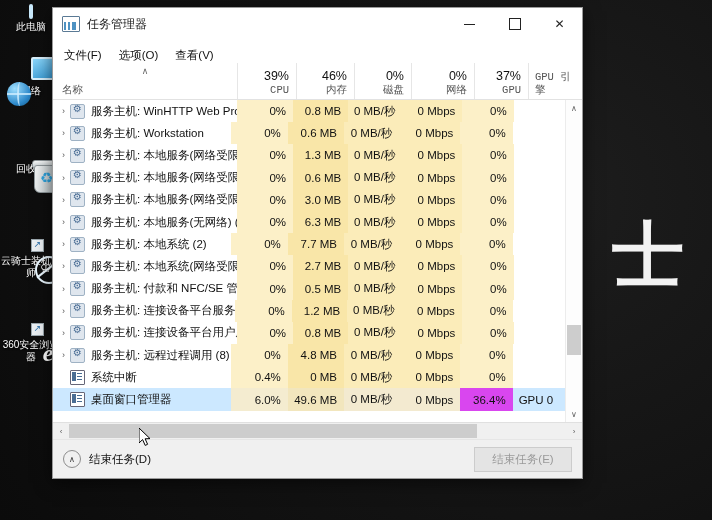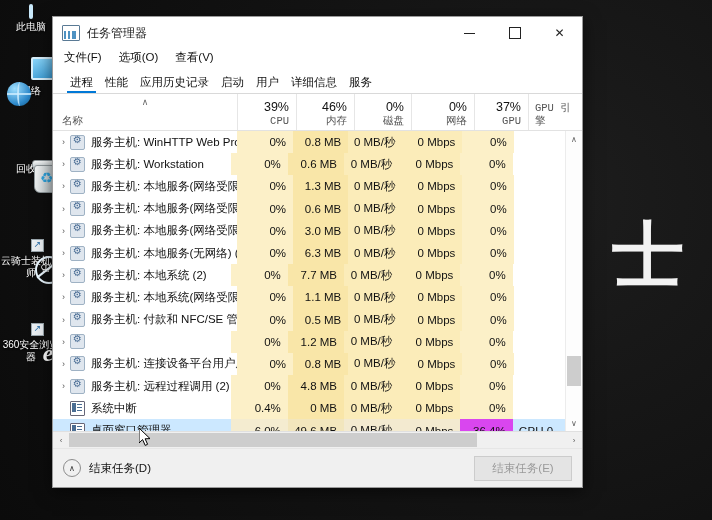--- a/index.html
+++ b/index.html
@@ -61,39 +61,39 @@
   
   .brbox{width:34px;height:34px;margin:0 auto;border-radius:50%;position:relative;
     background:radial-gradient(circle at 35% 30%,#aee66a,#57b32e 55%,#2f8a17 100%);box-shadow:0 1px 2px #000;}
   .bre{position:absolute;left:0;top:0;width:34px;height:34px;line-height:34px;text-align:center;
     font-family:"Liberation Serif",serif;font-size:24px;color:#fff;font-style:italic;font-weight:bold;}
   .shortcut{position:absolute;left:0;bottom:0;width:11px;height:11px;background:#e9eef2;
     border:1px solid #9aa6ad;color:#2b6ea8;font-size:9px;line-height:9px;text-align:center;}
 
   
   #tm{
-    position:absolute;left:52px;top:16px;width:529px;height:470px;
+    position:absolute;left:52px;top:7px;width:529px;height:470px;
     background:#f0f0f0;border:1px solid #9a9a9a;
     box-shadow:0 4px 16px rgba(0,0,0,.55);
     display:flex;flex-direction:column;
   }
   #titlebar{height:32px;background:#ffffff;display:flex;align-items:center;
     border-bottom:1px solid #ffffff;flex:0 0 auto;}
   #tm-icon{width:16px;height:14px;margin-left:9px;margin-right:7px;position:relative;
     background:#fff;border:1px solid #5a7a95;border-radius:1px;overflow:hidden;}
   #tm-icon:after{content:"";position:absolute;left:1px;bottom:1px;width:12px;height:8px;
     background:linear-gradient(90deg,#2f7fb8 0 2px,transparent 2px 4px,#2f7fb8 4px 6px,transparent 6px 8px,#2f7fb8 8px 12px);
     opacity:.85;}
   #tm-title{font-size:12px;color:#1a1a1a;flex:1;}
   .wbtn{width:45px;height:31px;display:flex;align-items:center;justify-content:center;
     font-size:12px;color:#222;cursor:default;}
   .sq{width:10px;height:10px;border:1px solid #222;}
   .dash{width:11px;height:1px;background:#222;}
 
-  #menubar{height:22px;background:#fff;display:flex;align-items:flex-start;padding-left:11px;
+  #menubar{height:22px;background:#fff;display:flex;align-items:flex-end;padding-left:11px;
     font-size:11.5px;color:#111;flex:0 0 auto;}
   .menu-item{margin-right:17px;cursor:default;}
 
   #tabbar{height:21px;background:#fff;display:flex;align-items:flex-end;padding-left:11px;
     border-bottom:1px solid #d9d9d9;flex:0 0 auto;}
   .tab{font-size:11.5px;color:#111;padding:1px 6px 3px 6px;cursor:default;position:relative;}
   .tab.active{font-weight:normal;}
   .tab.active:after{content:"";position:absolute;left:3px;right:3px;bottom:0;height:2px;background:#0078d7;}
 
   #tm-body{flex:1;display:flex;flex-direction:column;background:#fff;
@@ -226,29 +226,20 @@
         <span>✕</span>
       </div>
   </div>
 
   <div id="menubar">
     <span class="menu-item">文件(F)</span>
     <span class="menu-item">选项(O)</span>
     <span class="menu-item">查看(V)</span>
   </div>
 
-  <div id="tabbar">
-    <span class="tab active">进程</span>
-    <span class="tab">性能</span>
-    <span class="tab">应用历史记录</span>
-    <span class="tab">启动</span>
-    <span class="tab">用户</span>
-    <span class="tab">详细信息</span>
-    <span class="tab">服务</span>
-  </div>
 
   <div id="tm-body">
 
     <div id="colhead">
       <div class="ch namecol" style="width:184px;">
         <span class="sortcaret">∧</span>
         <span class="pct"></span>
         <span class="nm">名称</span>
       </div>
       <div class="ch" style="width:59px;">
@@ -370,21 +361,21 @@
             <div class="cell num tint-gpu" style="width: 54px;">0%</div>
             <div class="cell" style="width: 54px; padding-left: 6px;"></div>
           </div>
           <div class="row">
             <div class="cell name" style="width: 184px;">
               <span class="chev">›</span>
               <span class="pico gear"></span>
               <span class="pname">服务主机: 本地系统(网络受限)</span>
             </div>
             <div class="cell num tint-cpu" style="width: 59px;">0%</div>
-            <div class="cell num tint-mem" style="width: 58px;">1.1 MB</div>
+            <div class="cell num tint-mem" style="width: 58px;">2.7 MB</div>
             <div class="cell num tint-disk" style="width: 57px;">0 MB/秒</div>
             <div class="cell num tint-net" style="width: 63px;">0 Mbps</div>
             <div class="cell num tint-gpu" style="width: 54px;">0%</div>
             <div class="cell" style="width: 54px; padding-left: 6px;"></div>
           </div>
           <div class="row">
             <div class="cell name" style="width: 184px;">
               <span class="chev">›</span>
               <span class="pico gear"></span>
               <span class="pname">服务主机: 付款和 NFC/SE 管理...</span>
@@ -393,20 +384,21 @@
             <div class="cell num tint-mem" style="width: 58px;">0.5 MB</div>
             <div class="cell num tint-disk" style="width: 57px;">0 MB/秒</div>
             <div class="cell num tint-net" style="width: 63px;">0 Mbps</div>
             <div class="cell num tint-gpu" style="width: 54px;">0%</div>
             <div class="cell" style="width: 54px; padding-left: 6px;"></div>
           </div>
           <div class="row">
             <div class="cell name" style="width: 184px;">
               <span class="chev">›</span>
               <span class="pico gear"></span>
+              <span class="pname">服务主机: 连接设备平台服务</span>
             </div>
             <div class="cell num tint-cpu" style="width: 59px;">0%</div>
             <div class="cell num tint-mem" style="width: 58px;">1.2 MB</div>
             <div class="cell num tint-disk" style="width: 57px;">0 MB/秒</div>
             <div class="cell num tint-net" style="width: 63px;">0 Mbps</div>
             <div class="cell num tint-gpu" style="width: 54px;">0%</div>
             <div class="cell" style="width: 54px; padding-left: 6px;"></div>
           </div>
           <div class="row">
             <div class="cell name" style="width: 184px;">
@@ -418,21 +410,21 @@
             <div class="cell num tint-mem" style="width: 58px;">0.8 MB</div>
             <div class="cell num tint-disk" style="width: 57px;">0 MB/秒</div>
             <div class="cell num tint-net" style="width: 63px;">0 Mbps</div>
             <div class="cell num tint-gpu" style="width: 54px;">0%</div>
             <div class="cell" style="width: 54px; padding-left: 6px;"></div>
           </div>
           <div class="row">
             <div class="cell name" style="width: 184px;">
               <span class="chev">›</span>
               <span class="pico gear"></span>
-              <span class="pname">服务主机: 远程过程调用 (2)</span>
+              <span class="pname">服务主机: 远程过程调用 (8)</span>
             </div>
             <div class="cell num tint-cpu" style="width: 59px;">0%</div>
             <div class="cell num tint-mem" style="width: 58px;">4.8 MB</div>
             <div class="cell num tint-disk" style="width: 57px;">0 MB/秒</div>
             <div class="cell num tint-net" style="width: 63px;">0 Mbps</div>
             <div class="cell num tint-gpu" style="width: 54px;">0%</div>
             <div class="cell" style="width: 54px; padding-left: 6px;"></div>
           </div>
           <div class="row">
             <div class="cell name" style="width: 184px;">

